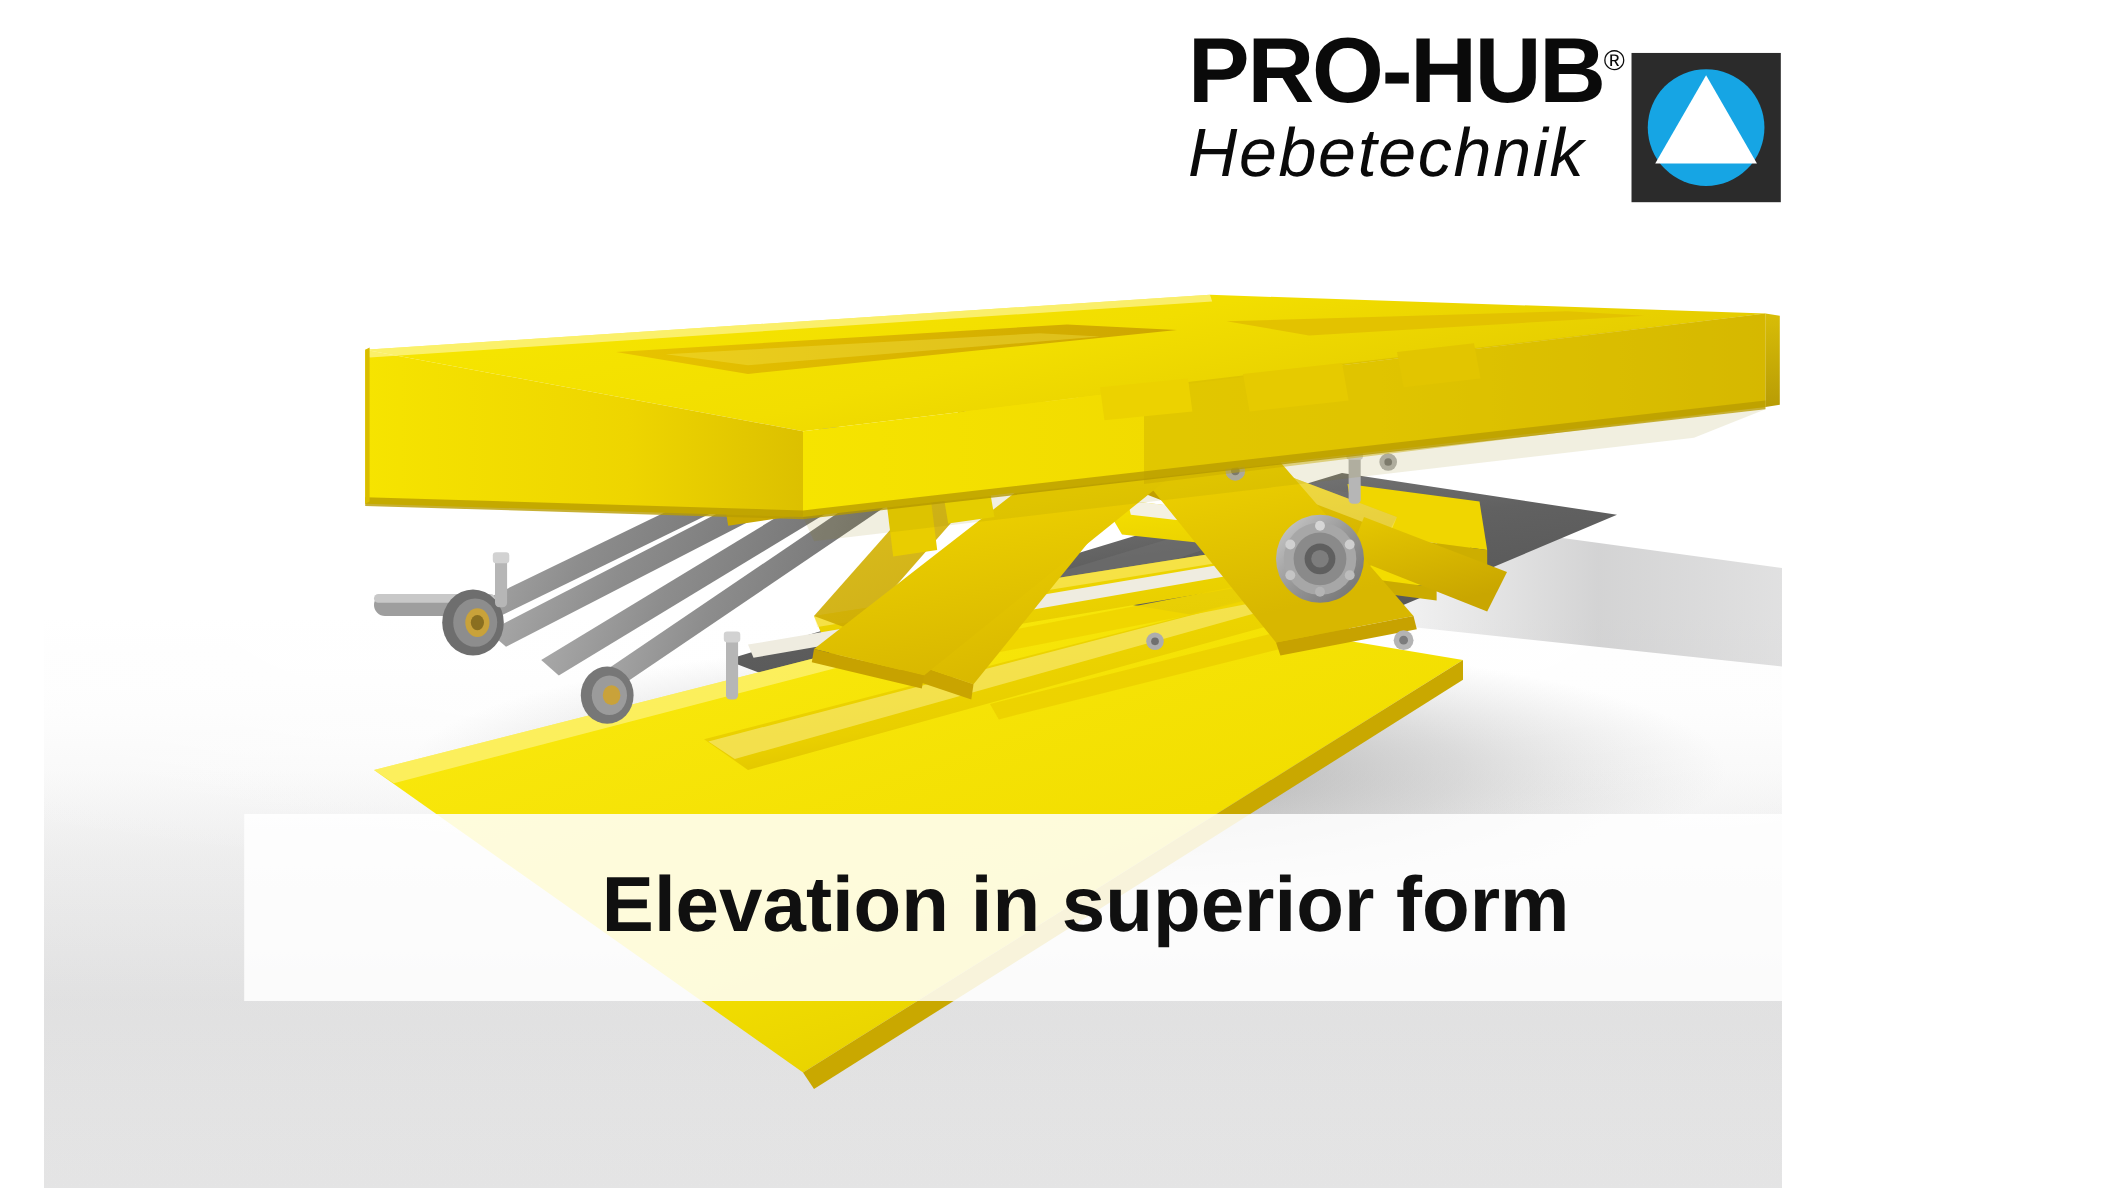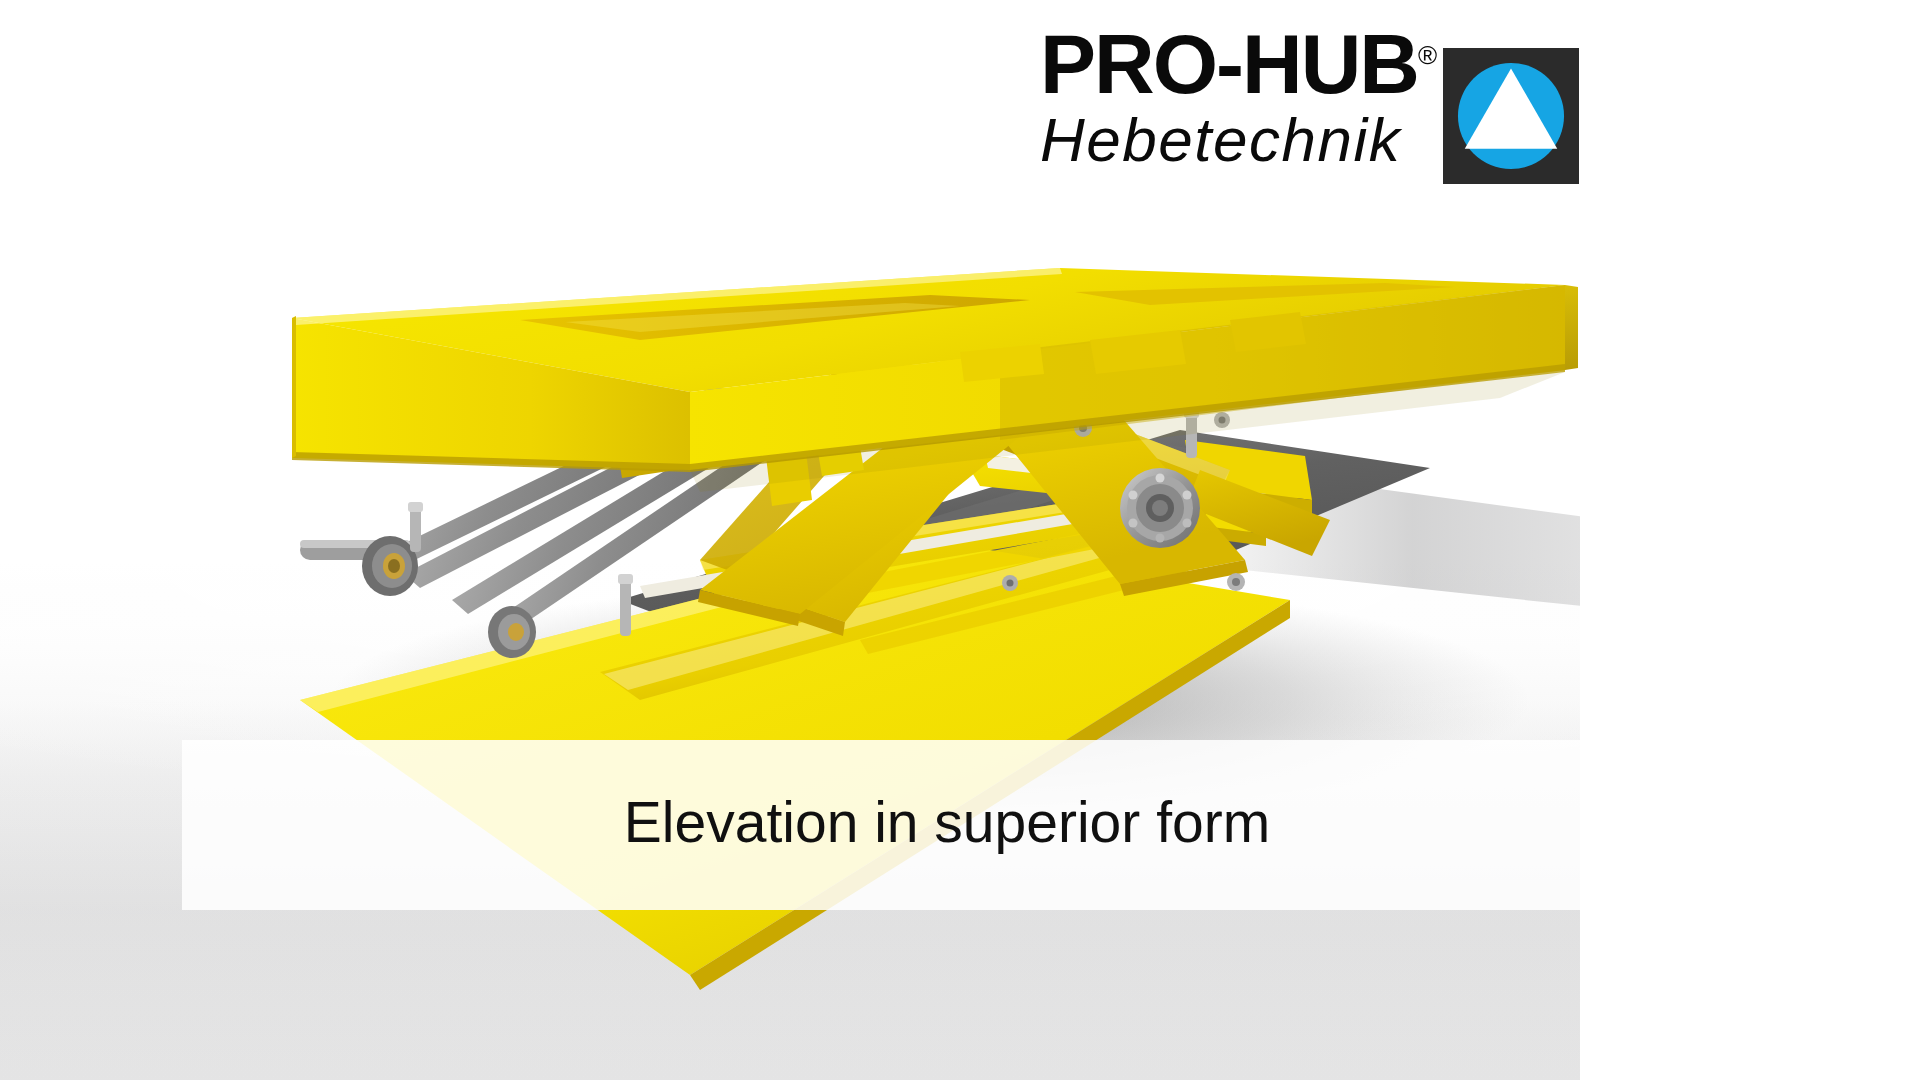--- a/index.html
+++ b/index.html
@@ -17,20 +17,21 @@
     height:1080px;
     background:
       linear-gradient(to bottom,
         #ffffff 0%,
         #ffffff 52%,
         #fcfcfc 60%,
         #f3f3f3 72%,
         #eeeeee 86%,
         #ececec 100%);
     overflow:hidden;
+    margin-left:40px;
   }
 
   
   .horizon {
     position:absolute;
     left:0; right:0;
     top:560px; height:360px;
     background:
       radial-gradient(120% 100% at 50% 0%, rgba(255,255,255,.95) 0%, rgba(255,255,255,0) 70%);
     pointer-events:none;
@@ -89,24 +90,24 @@
     position:absolute;
     left:182px; top:740px;
     width:1530px; height:170px;
     background:rgba(255,255,255,0.86);
     display:flex;
     align-items:center;
     justify-content:center;
     z-index:30;
   }
   #caption-text {
-    font-size:57px;
+    font-size:71px;
     line-height:1;
     color:#101010;
-    font-weight:normal;
+    font-weight:bold;
     letter-spacing:0px;
     white-space:nowrap;
     padding-bottom:6px;
   }
 
   
   #product {
     position:absolute;
     left:0; top:0;
     width:1920px; height:1080px;

